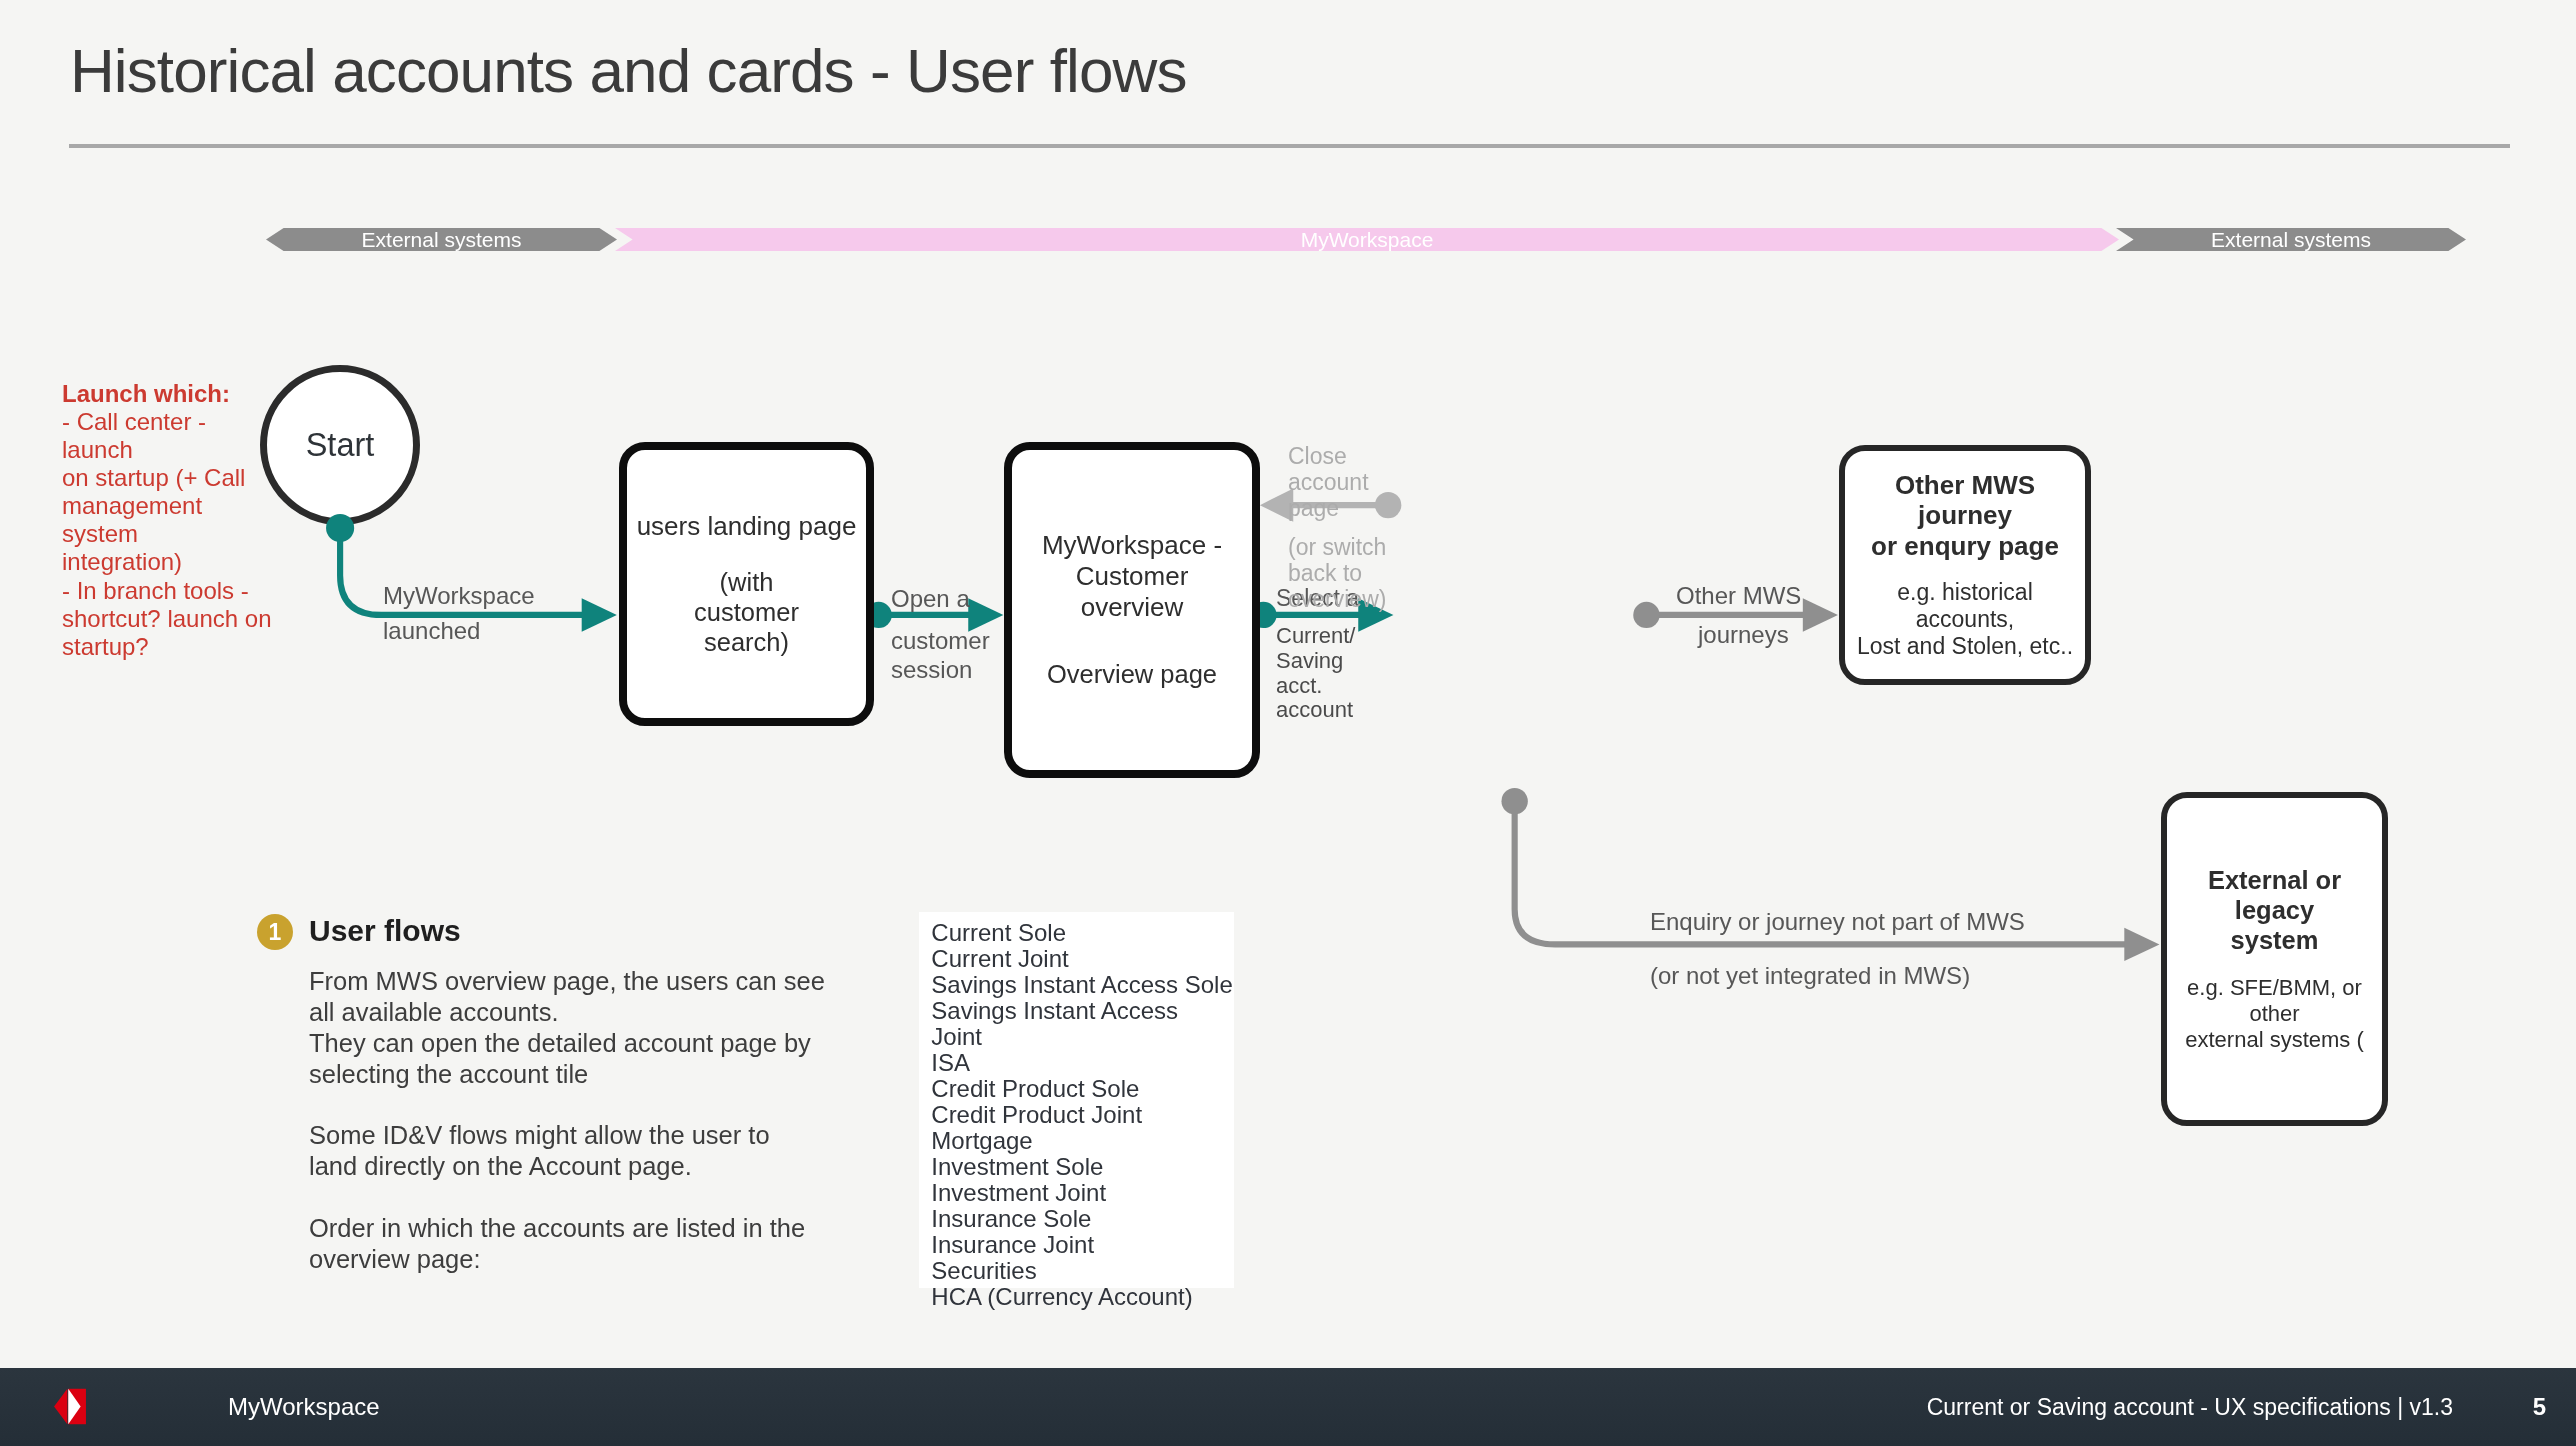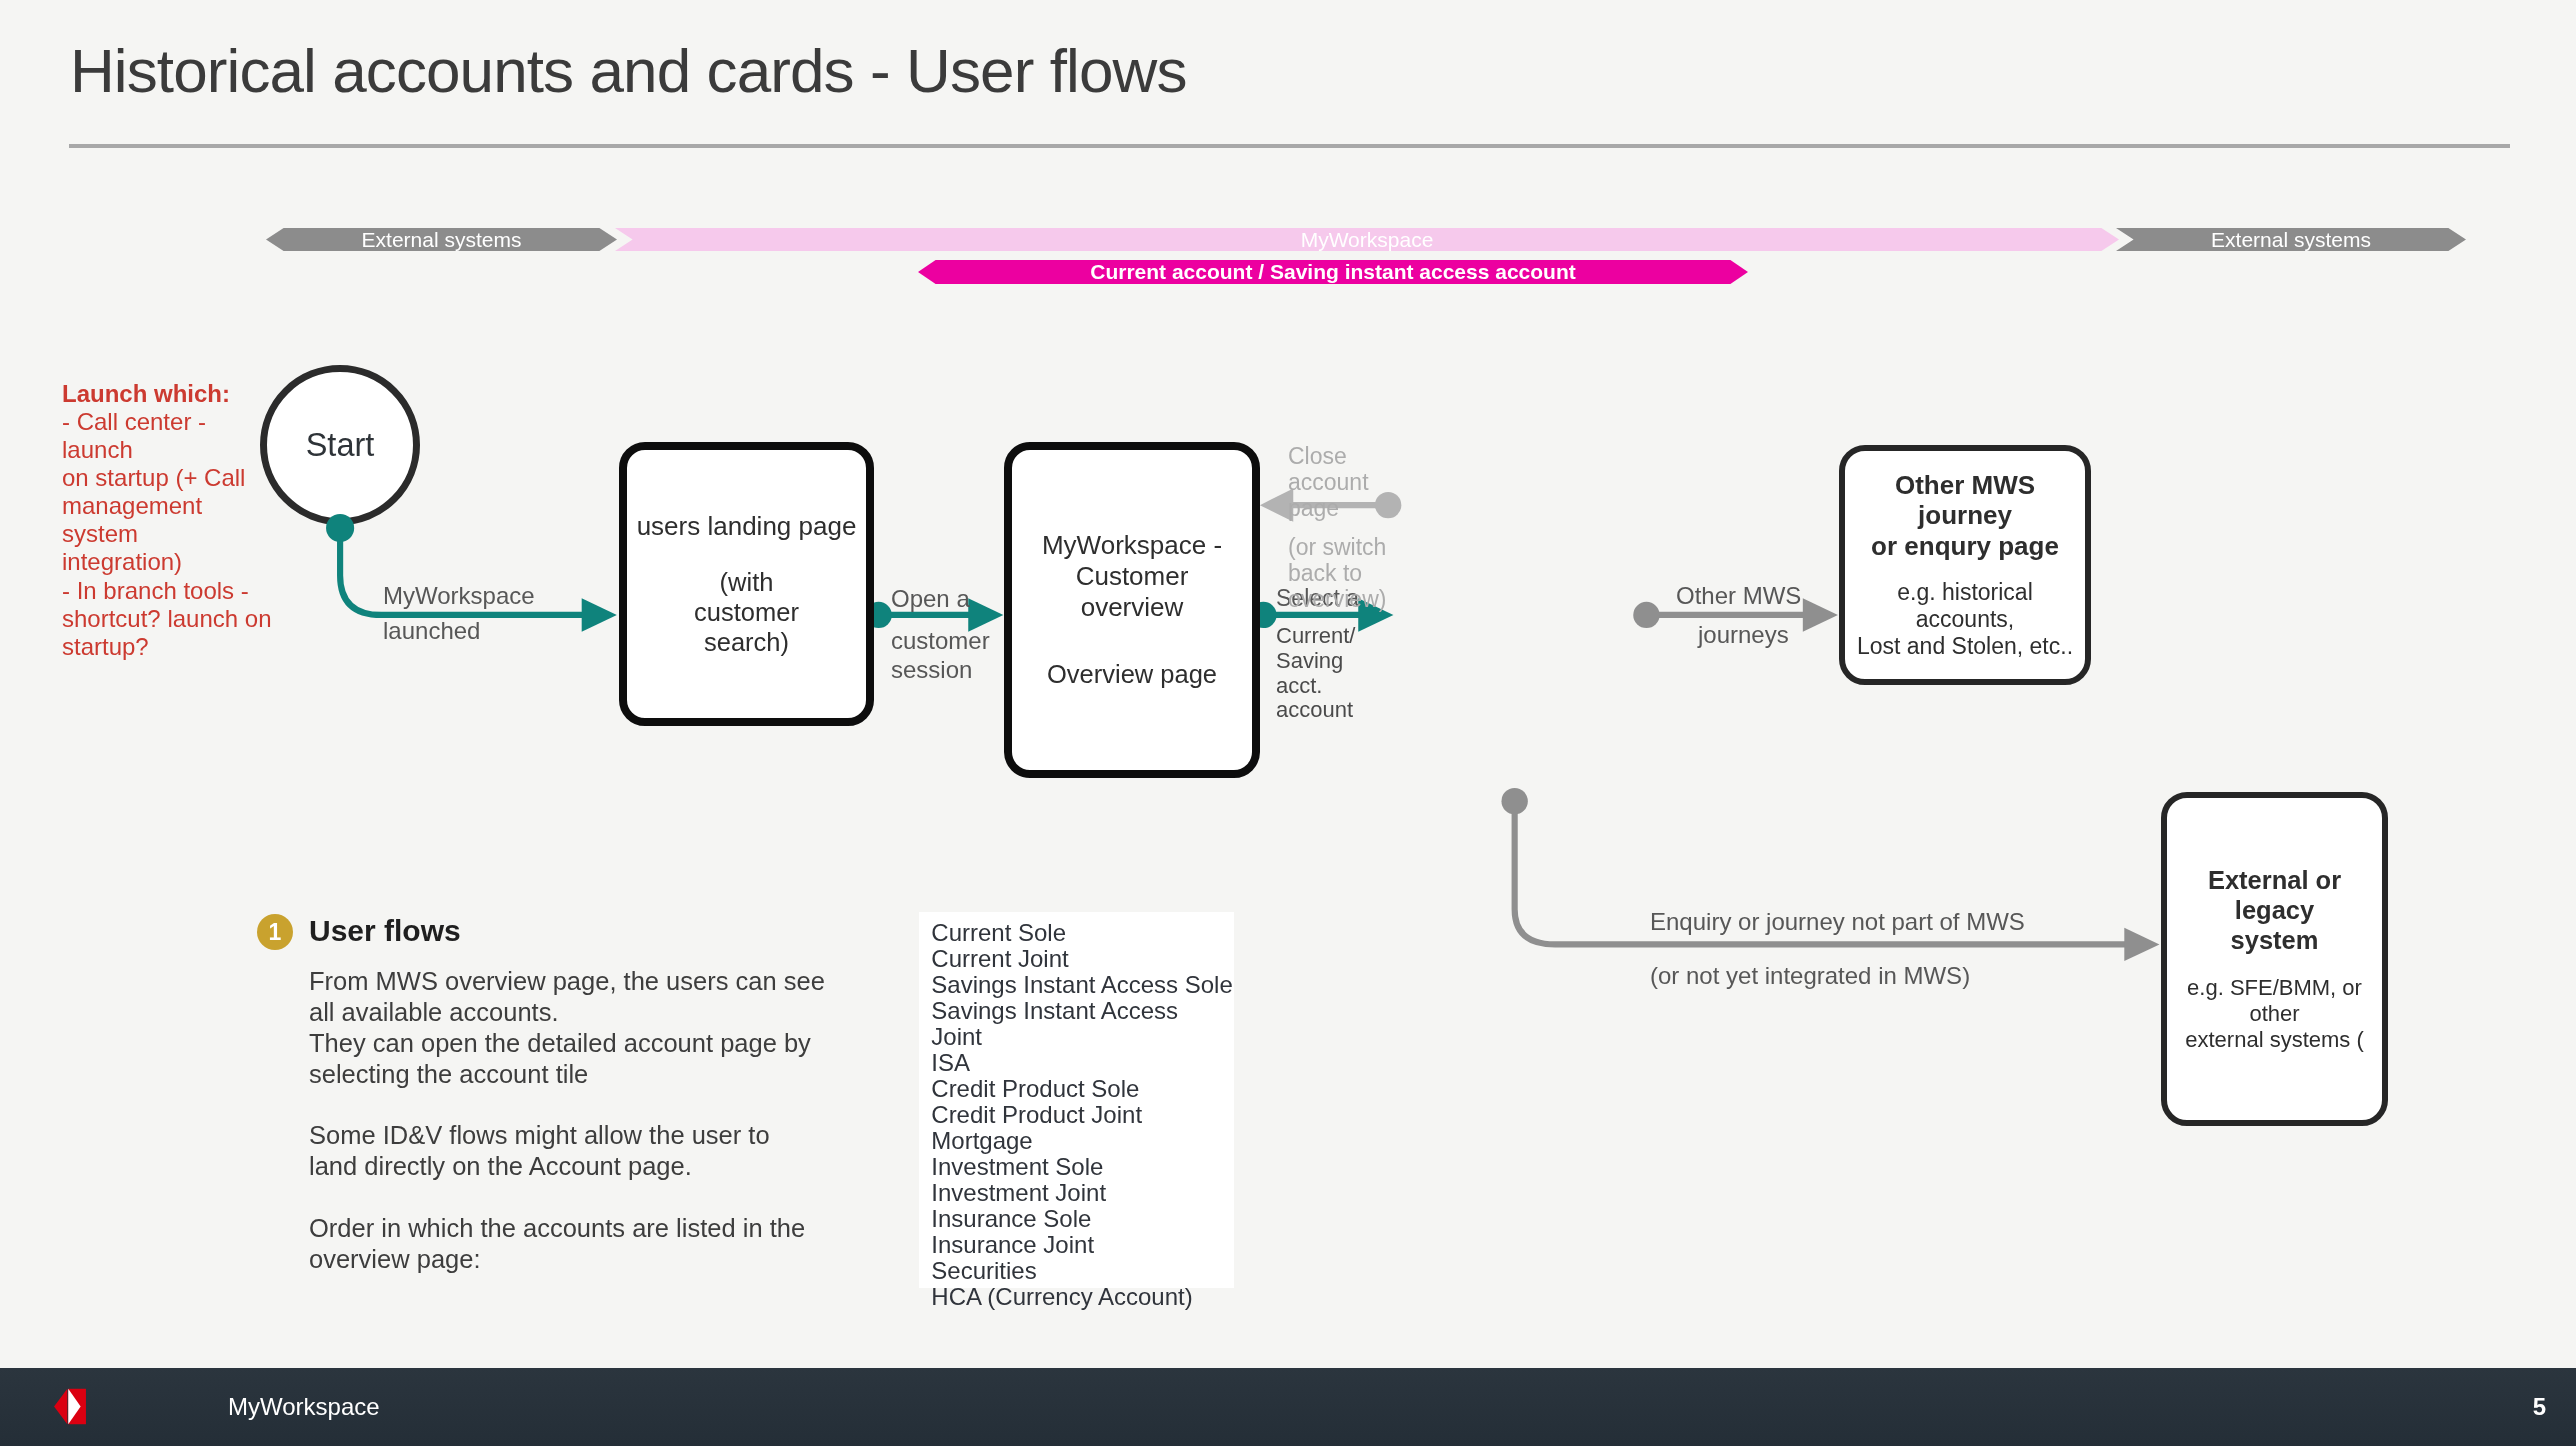--- a/index.html
+++ b/index.html
@@ -83,21 +83,20 @@
 <body>
 
 <div class="slide">
 
   <div class="abs page-title">Historical accounts and cards - User flows</div>
   <div class="abs title-rule"></div>
 
   <div class="abs ribbon rib-both rib-gray" style="left:266px;top:228px;width:351px;">External systems</div>
   <div class="abs ribbon rib-notch rib-pink" style="left:615px;top:228px;width:1504px;">MyWorkspace</div>
   <div class="abs ribbon rib-notch rib-gray" style="left:2116px;top:228px;width:350px;">External systems</div>
-  <div class="abs ribbon rib-both rib-magenta" style="left:918px;top:260px;width:830px;height:24px;">Current account / Saving instant access account</div>
 
   <div class="abs launch-note">
     <b>Launch which:</b>
     <span class="pre">- Call center - launch
 on startup (+ Call
 management system
 integration)
 - In branch tools -
 shortcut?  launch on
 startup?</span>
@@ -220,17 +219,18 @@
       <div>HCA (Currency Account)</div>
     </div>
 
   <div class="abs footer">
     <svg class="footer-logo" width="32" height="39" viewBox="0 0 36 44">
       <polygon points="0,22 15,2 15,42" fill="#db0011"></polygon>
       <rect x="16" y="2" width="20" height="40" fill="#db0011"></rect>
       <polygon points="16,2 30,22 16,42" fill="#ffffff"></polygon>
     </svg>
     <div class="product">MyWorkspace</div>
+    <div class="doc">Current or Saving account - UX specifications  |  v1.3</div>
     <div class="pagenum">5</div>
   </div>
 
 </div>
 
 
 </body></html>

